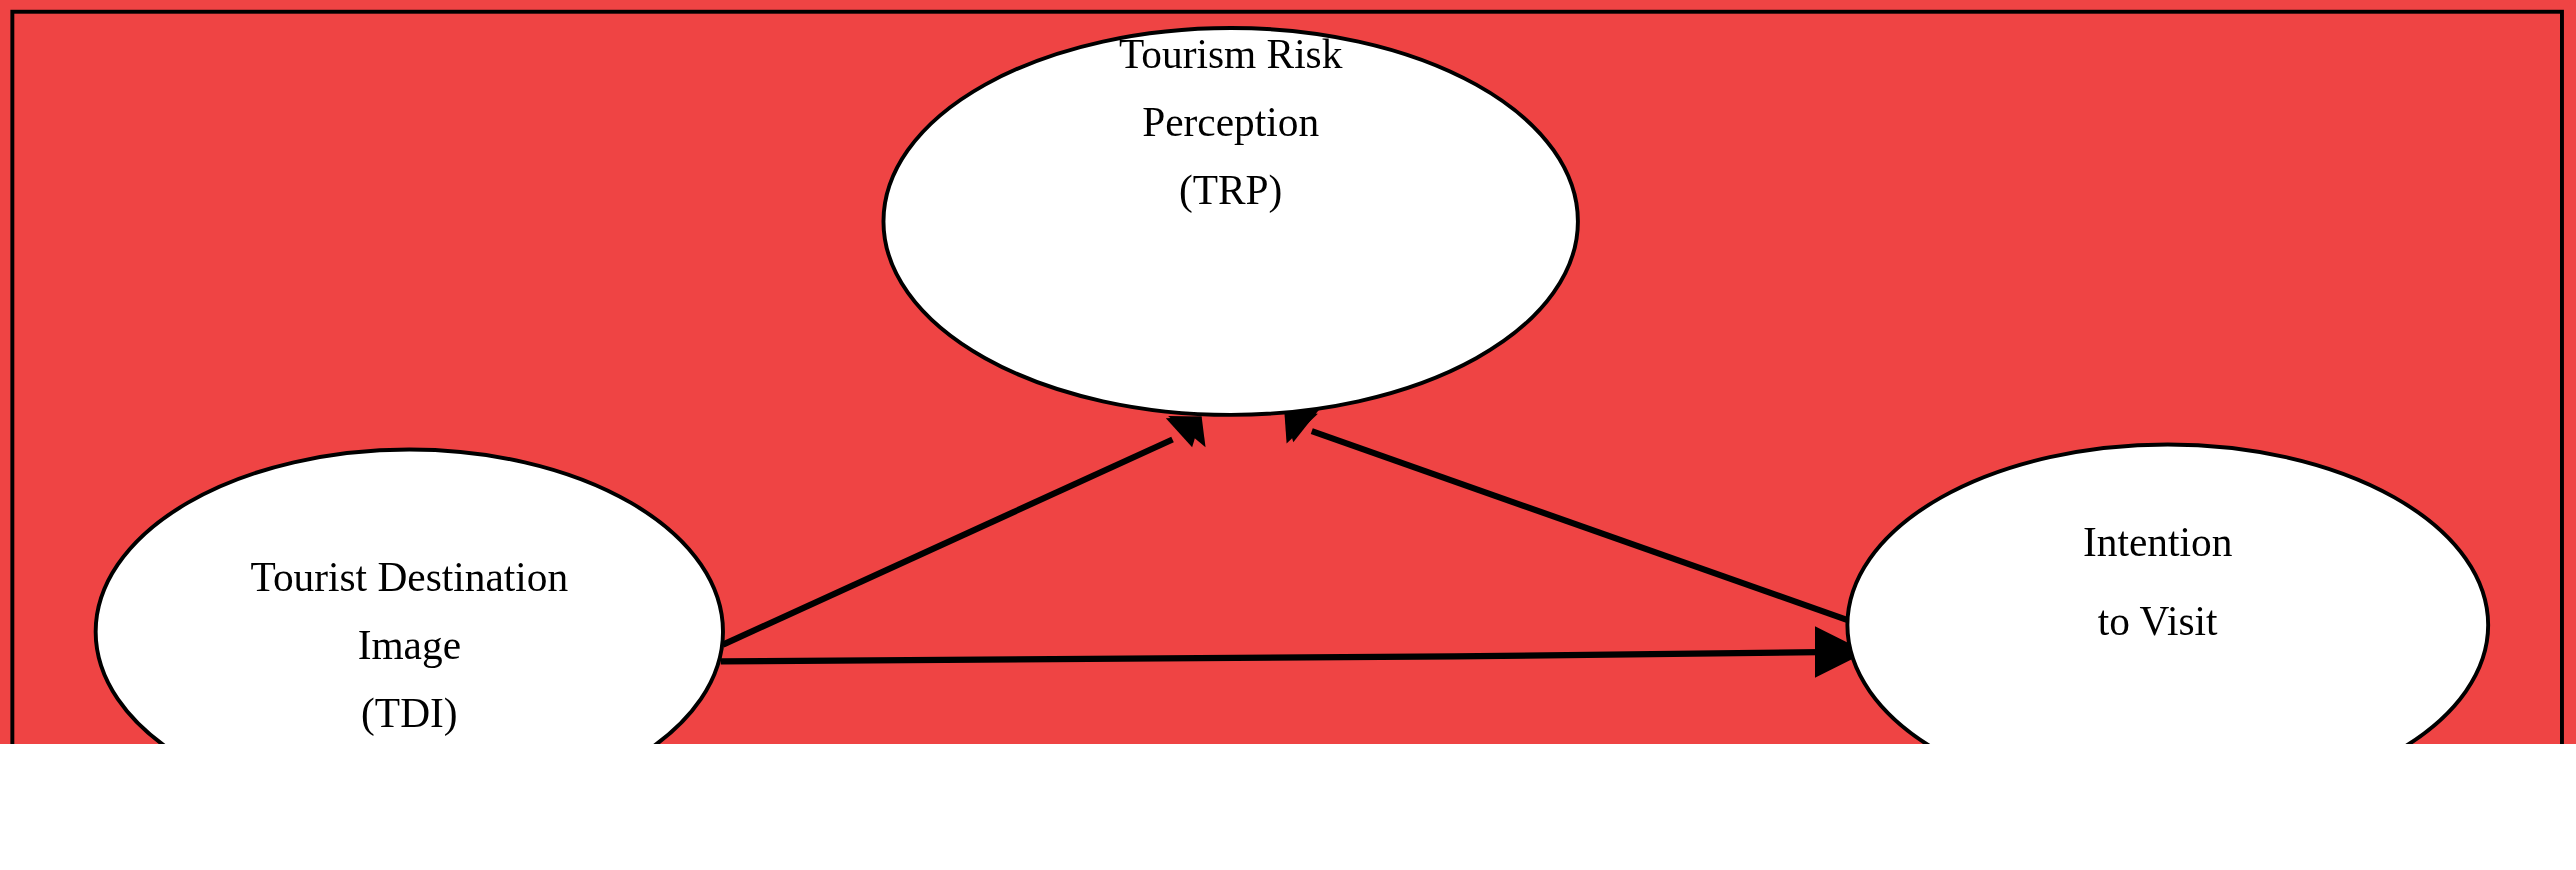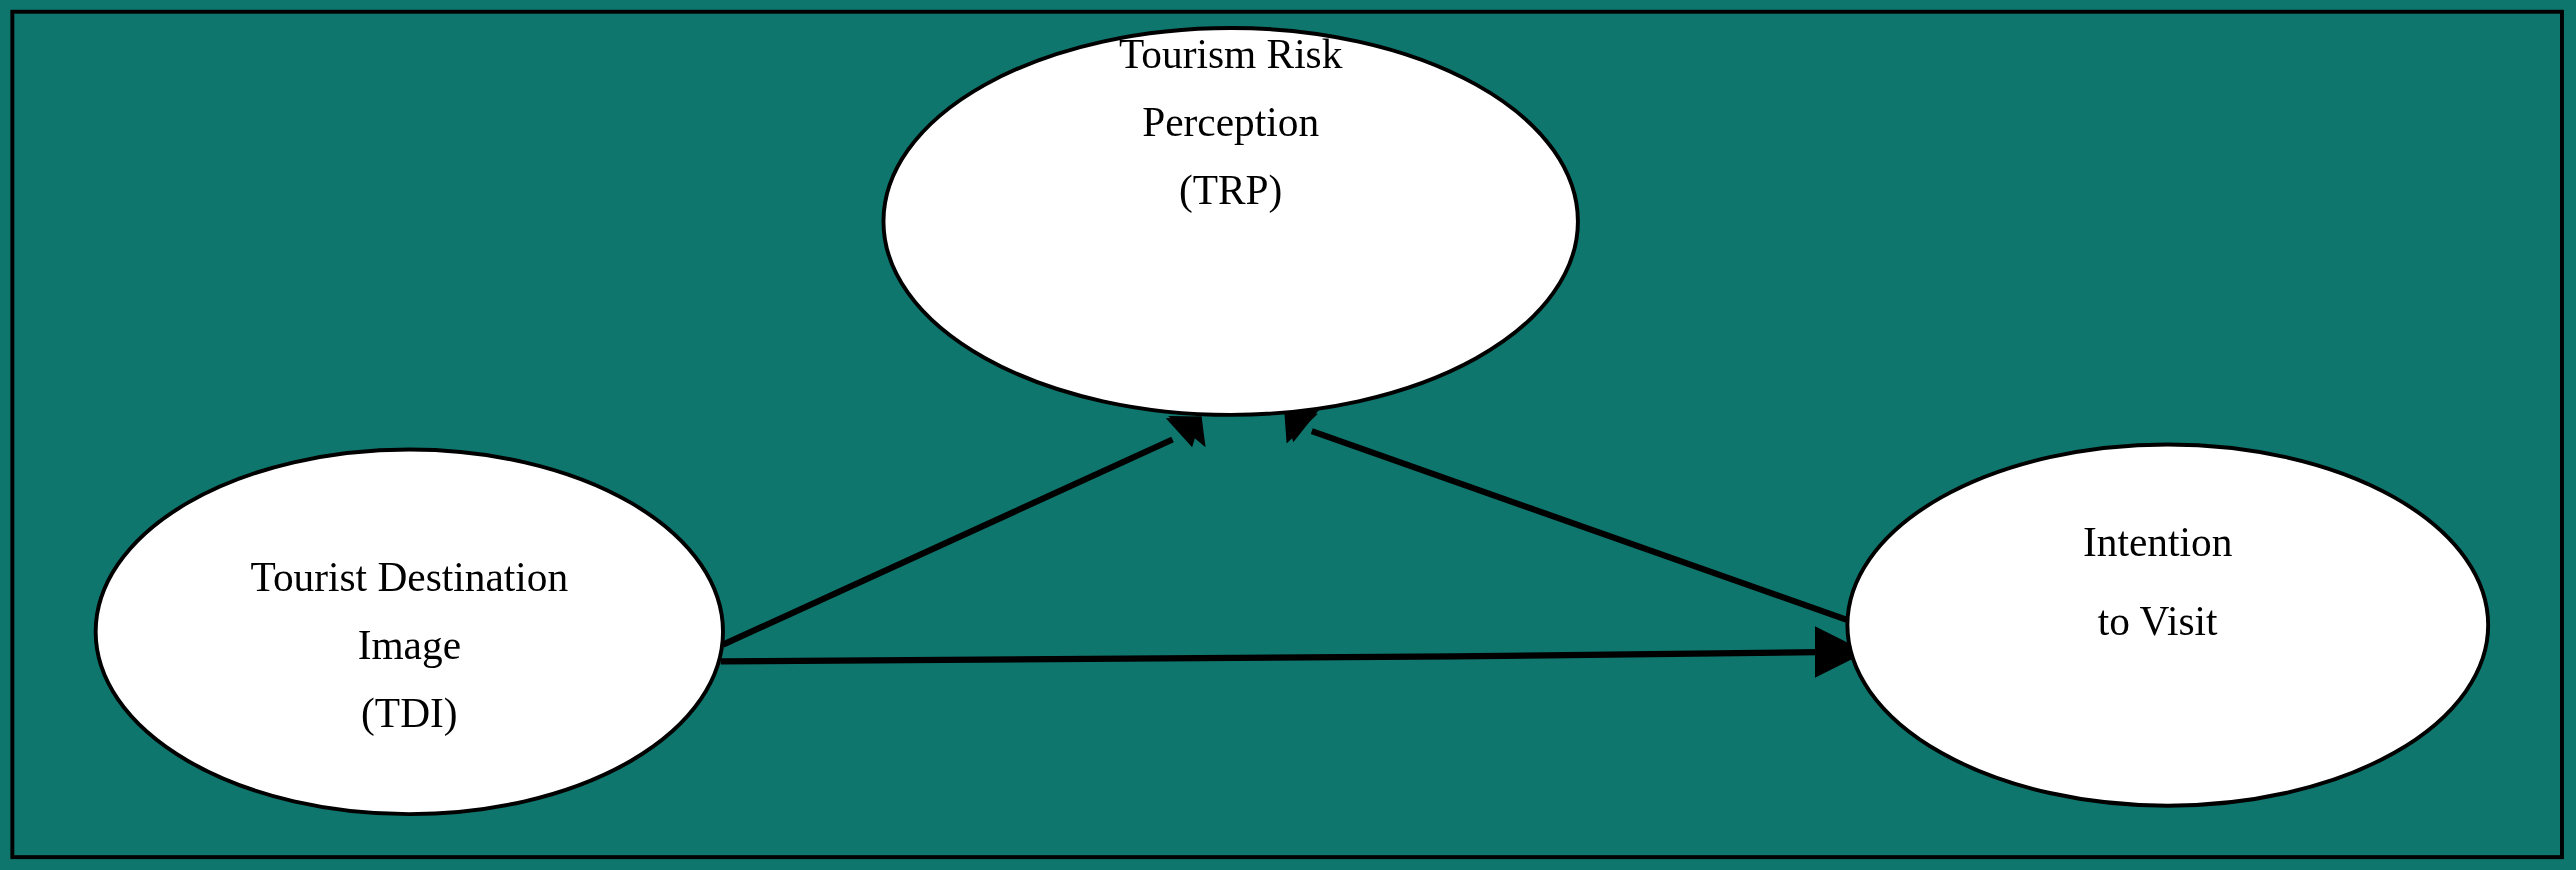--- a/index.html
+++ b/index.html
@@ -3,22 +3,22 @@
 <meta charset="utf-8">
 <style>
   html, body {
     margin: 0;
     padding: 0;
     background: #ffffff;
   }
   #canvas {
     position: relative;
     width: 2576px;
-    height: 870px;
-    background: #0f766e;
+    height: 744px;
+    background: #ef4444;
     overflow: hidden;
     font-family: "Liberation Serif", "DejaVu Serif", serif;
   }
   #figure-svg {
     position: absolute;
     left: 0;
     top: 0;
     width: 2576px;
     height: 870px;
     display: block;

